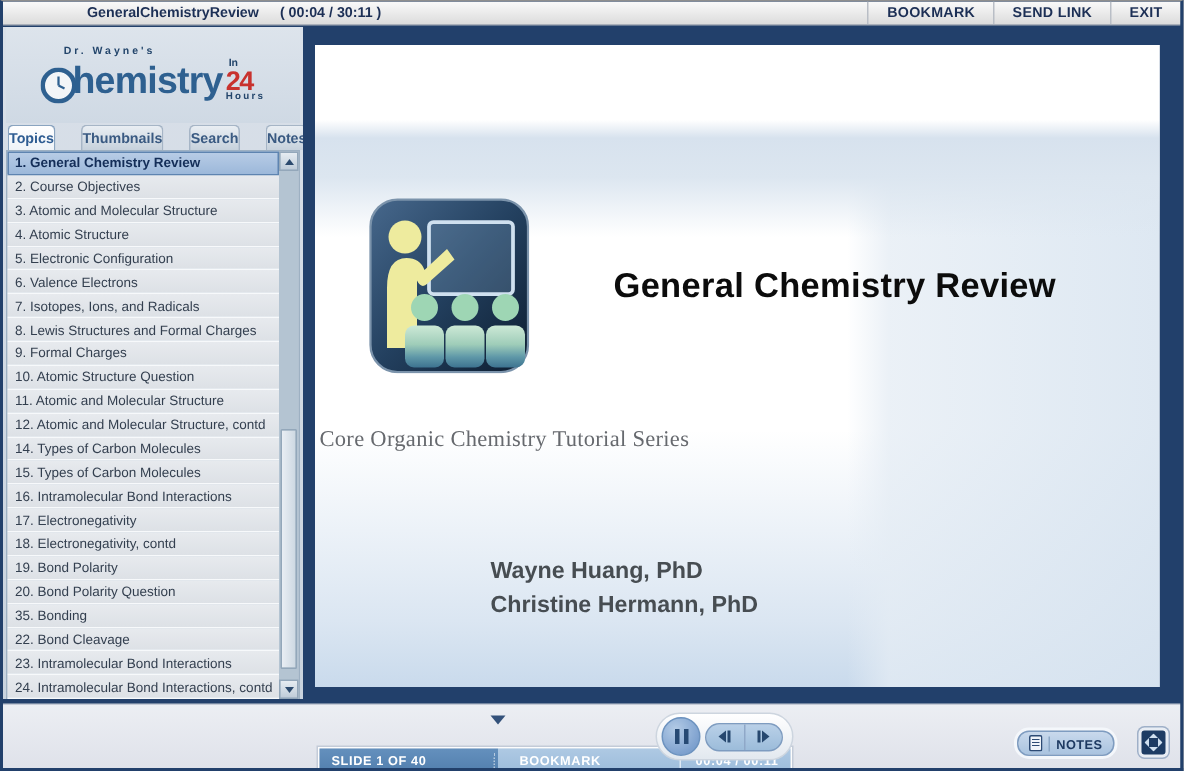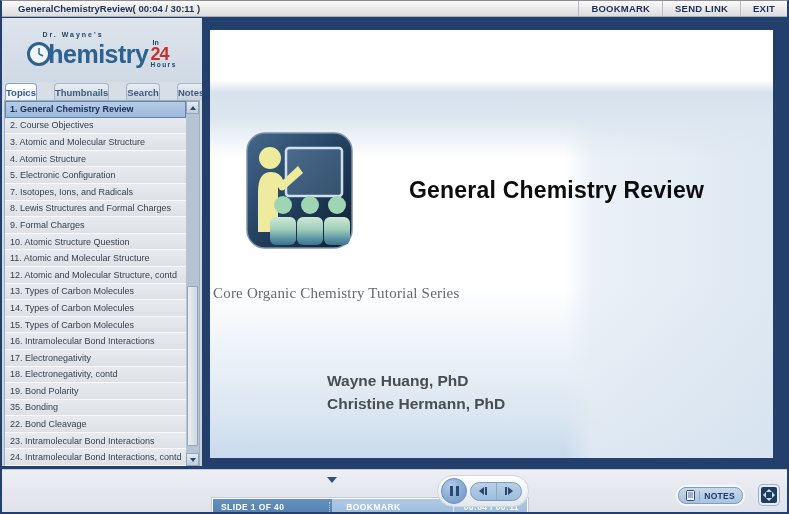--- a/index.html
+++ b/index.html
@@ -10,37 +10,37 @@
     overflow:hidden;
   }
   
   .topbar{
     position:absolute; top:0; left:0; right:0; height:16px;
     background:linear-gradient(#fafafa,#dcdcdc);
     border-bottom:1px solid #aab0ba;
     display:flex; align-items:center; justify-content:space-between;
     font-size:9.5px; font-weight:bold; color:#1c2f55;
   }
-  .topbar-left{ display:flex; align-items:center; padding-left:16px; }
+  .topbar-left{ display:flex; align-items:center; gap:14px; padding-left:16px;margin-left:40px; }
   .topbar-menu{ display:flex; height:100%; align-items:stretch; }
   .topbar-menu .menu-item{
     display:flex; align-items:center; padding:0 12px;
     border-left:1px solid #b9bec6; cursor:pointer; letter-spacing:.2px;
   }
   
   .content{ position:absolute; top:17px; left:0; right:0; bottom:46px; display:flex; }
   
   .sidebar{
     width:200px; background:linear-gradient(#d9e0e9,#c9d3de);
     display:flex; flex-direction:column; padding:0 2px;
   }
   .logo{ height:64px; display:flex; flex-direction:column; align-items:center; justify-content:center;
          background:linear-gradient(#dde4ec,#cfd9e4); }
   .logo-prefix{ font-size:7px; font-weight:bold; color:#23456b; letter-spacing:2px; margin-bottom:1px; margin-right:58px;}
-  .logo-main{ display:flex; align-items:center; }
+  .logo-main{ display:flex; align-items:flex-end; }
   .logo-word{ font-size:25px; font-weight:bold; color:#2e6090; letter-spacing:-.5px; margin-left:-3px;}
   .logo-right{ display:flex; flex-direction:column; margin-left:2px; line-height:1; }
   .logo-in{ font-size:7px; font-weight:bold; color:#23456b; margin-left:2px;}
   .logo-number{ font-size:18px; font-weight:bold; color:#c8322e; letter-spacing:-1px; margin-top:-1px;}
   .logo-hours{ font-size:6.5px; font-weight:bold; color:#23456b; letter-spacing:1.5px; margin-top:-1px; align-self:flex-end;}
   
   .tabs{ height:18px; display:flex; gap:17px; padding:1px 1px 0 1px; }
   .tab{
     flex:1; display:flex; align-items:center; justify-content:center;
     font-size:9.5px; font-weight:bold; color:#3a5a82;
@@ -240,20 +240,23 @@
             </div>
 
             <div class="topic">
               <span>4. Atomic Structure</span>
             </div>
 
             <div class="topic">
               <span>5. Electronic Configuration</span>
             </div>
 
+            <div class="topic">
+              <span>6. Valence Electrons</span>
+            </div>
 
             <div class="topic">
               <span>7. Isotopes, Ions, and Radicals</span>
             </div>
 
             <div class="topic">
               <span>8. Lewis Structures and Formal Charges</span>
             </div>
 
             <div class="topic">
@@ -265,23 +268,20 @@
             </div>
 
             <div class="topic">
               <span>11. Atomic and Molecular Structure</span>
             </div>
 
             <div class="topic">
               <span>12. Atomic and Molecular Structure, contd</span>
             </div>
 
-            <div class="topic">
-              <span>13. Types of Carbon Molecules</span>
-            </div>
 
             <div class="topic">
               <span>14. Types of Carbon Molecules</span>
             </div>
 
             <div class="topic">
               <span>15. Types of Carbon Molecules</span>
             </div>
 
             <div class="topic">
@@ -293,20 +293,23 @@
             </div>
 
             <div class="topic">
               <span>18. Electronegativity, contd</span>
             </div>
 
             <div class="topic">
               <span>19. Bond Polarity</span>
             </div>
 
+            <div class="topic">
+              <span>20. Bond Polarity Question</span>
+            </div>
 
             <div class="topic">
               <span>35. Bonding</span>
             </div>
 
             <div class="topic">
               <span>22. Bond Cleavage</span>
             </div>
 
             <div class="topic">

